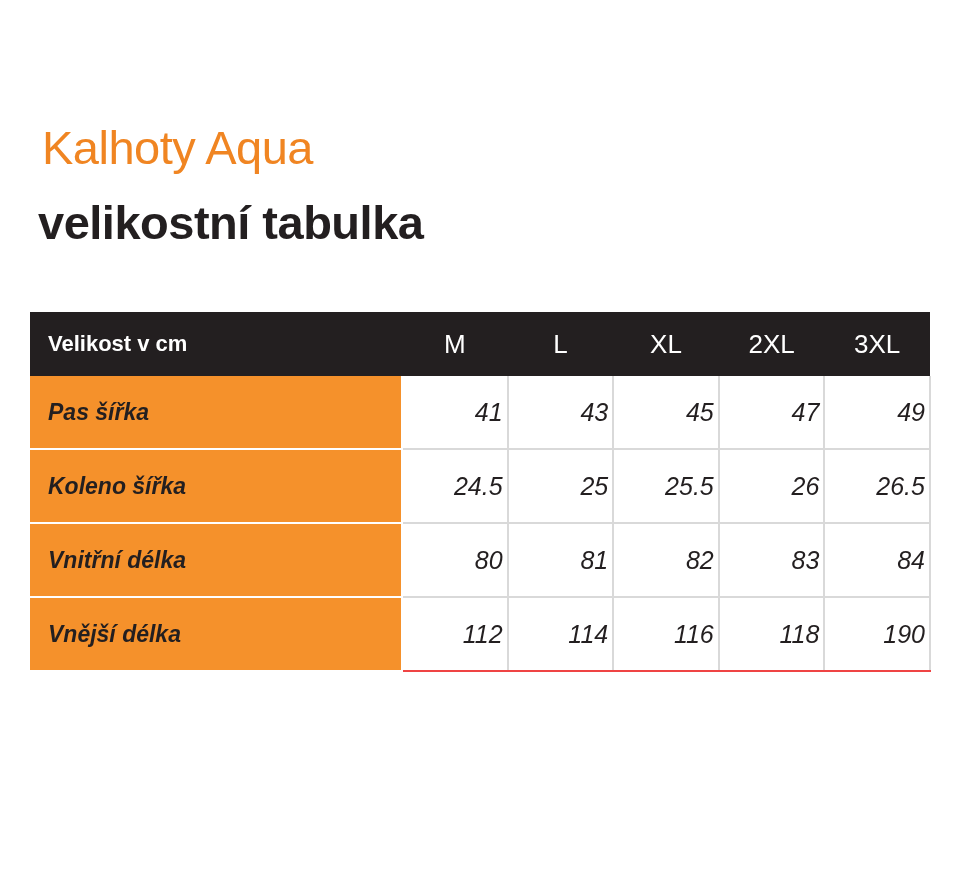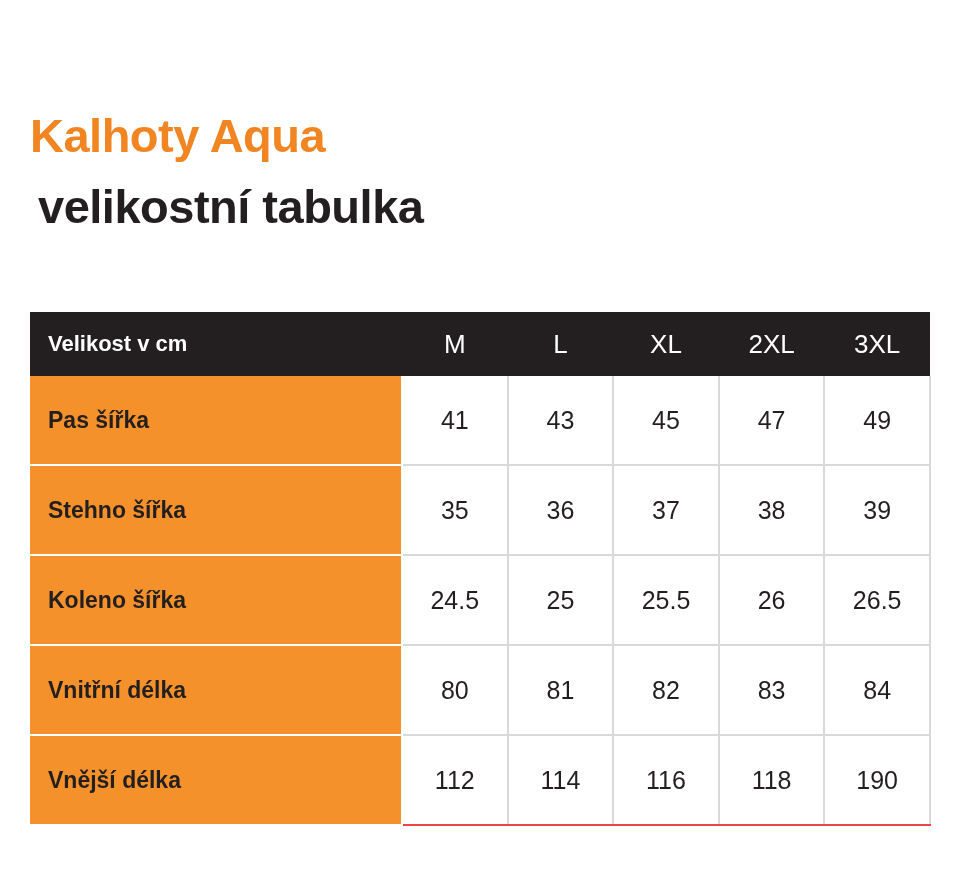--- a/index.html
+++ b/index.html
@@ -24,25 +24,25 @@
     background: #ffffff;
   }
   .titles {
     position: absolute;
     left: 30px;
     top: 112px;
     width: 900px;
   }
   .title-main {
     font-size: 47px;
-    font-weight: bold;
+    font-weight: normal;
     color: #F08522;
     line-height: 1.0;
     letter-spacing: -0.5px;
-    margin: 0;
+    margin: 12px;
     padding: 0;
   }
   .title-sub {
     font-size: 47px;
     font-weight: bold;
     color: #231f20;
     line-height: 1.0;
     letter-spacing: -0.5px;
     margin: 8px;
     padding-top: 16px;
@@ -74,36 +74,37 @@
     margin-left: 12px;
   }
   .size-table thead th.hdr-size {
     text-align: center;
     font-weight: normal;
     font-size: 26px;
   }
   .size-table tbody td {
     height: 64px;
     font-size: 25px;
-    padding: 12px;
+    padding: 4px;
     border-right: 2px solid #ffffff;
     border-bottom: 2px solid #ffffff;
     background: #ffffff;
+    font-style: italic;
   }
   .size-table tbody tr td.cell-label {
     background: #F5912B;
     color: #231f20;
     font-weight: bold;
     font-size: 23px;
     text-align: left;
     padding-left: 18px;
     border-right: 2px solid #ffffff;
   }
   .size-table tbody td.cell-value {
-    text-align: center;
+    text-align: right;
     color: #231f20;
     font-weight: normal;
     border-left: 2px solid #d9d9d9;
     border-bottom: 2px solid #d9d9d9;
     border-right: none;
   }
   .size-table tbody tr:last-child td.cell-value {
     border-bottom: 2px solid #ef4444;
   }
   .size-table tbody td.cell-value.last-col {
@@ -145,28 +146,20 @@
     <tbody>
       <tr>
         <td class="cell-label">Pas šířka</td>
         <td class="cell-value">41</td>
         <td class="cell-value">43</td>
         <td class="cell-value">45</td>
         <td class="cell-value">47</td>
         <td class="cell-value last-col">49</td>
       </tr>
       <tr>
-        <td class="cell-label">Stehno šířka</td>
-        <td class="cell-value">35</td>
-        <td class="cell-value">36</td>
-        <td class="cell-value">37</td>
-        <td class="cell-value">38</td>
-        <td class="cell-value last-col">39</td>
-      </tr>
-      <tr>
         <td class="cell-label">Koleno šířka</td>
         <td class="cell-value">24.5</td>
         <td class="cell-value">25</td>
         <td class="cell-value">25.5</td>
         <td class="cell-value">26</td>
         <td class="cell-value last-col">26.5</td>
       </tr>
       <tr>
         <td class="cell-label">Vnitřní délka</td>
         <td class="cell-value">80</td>

